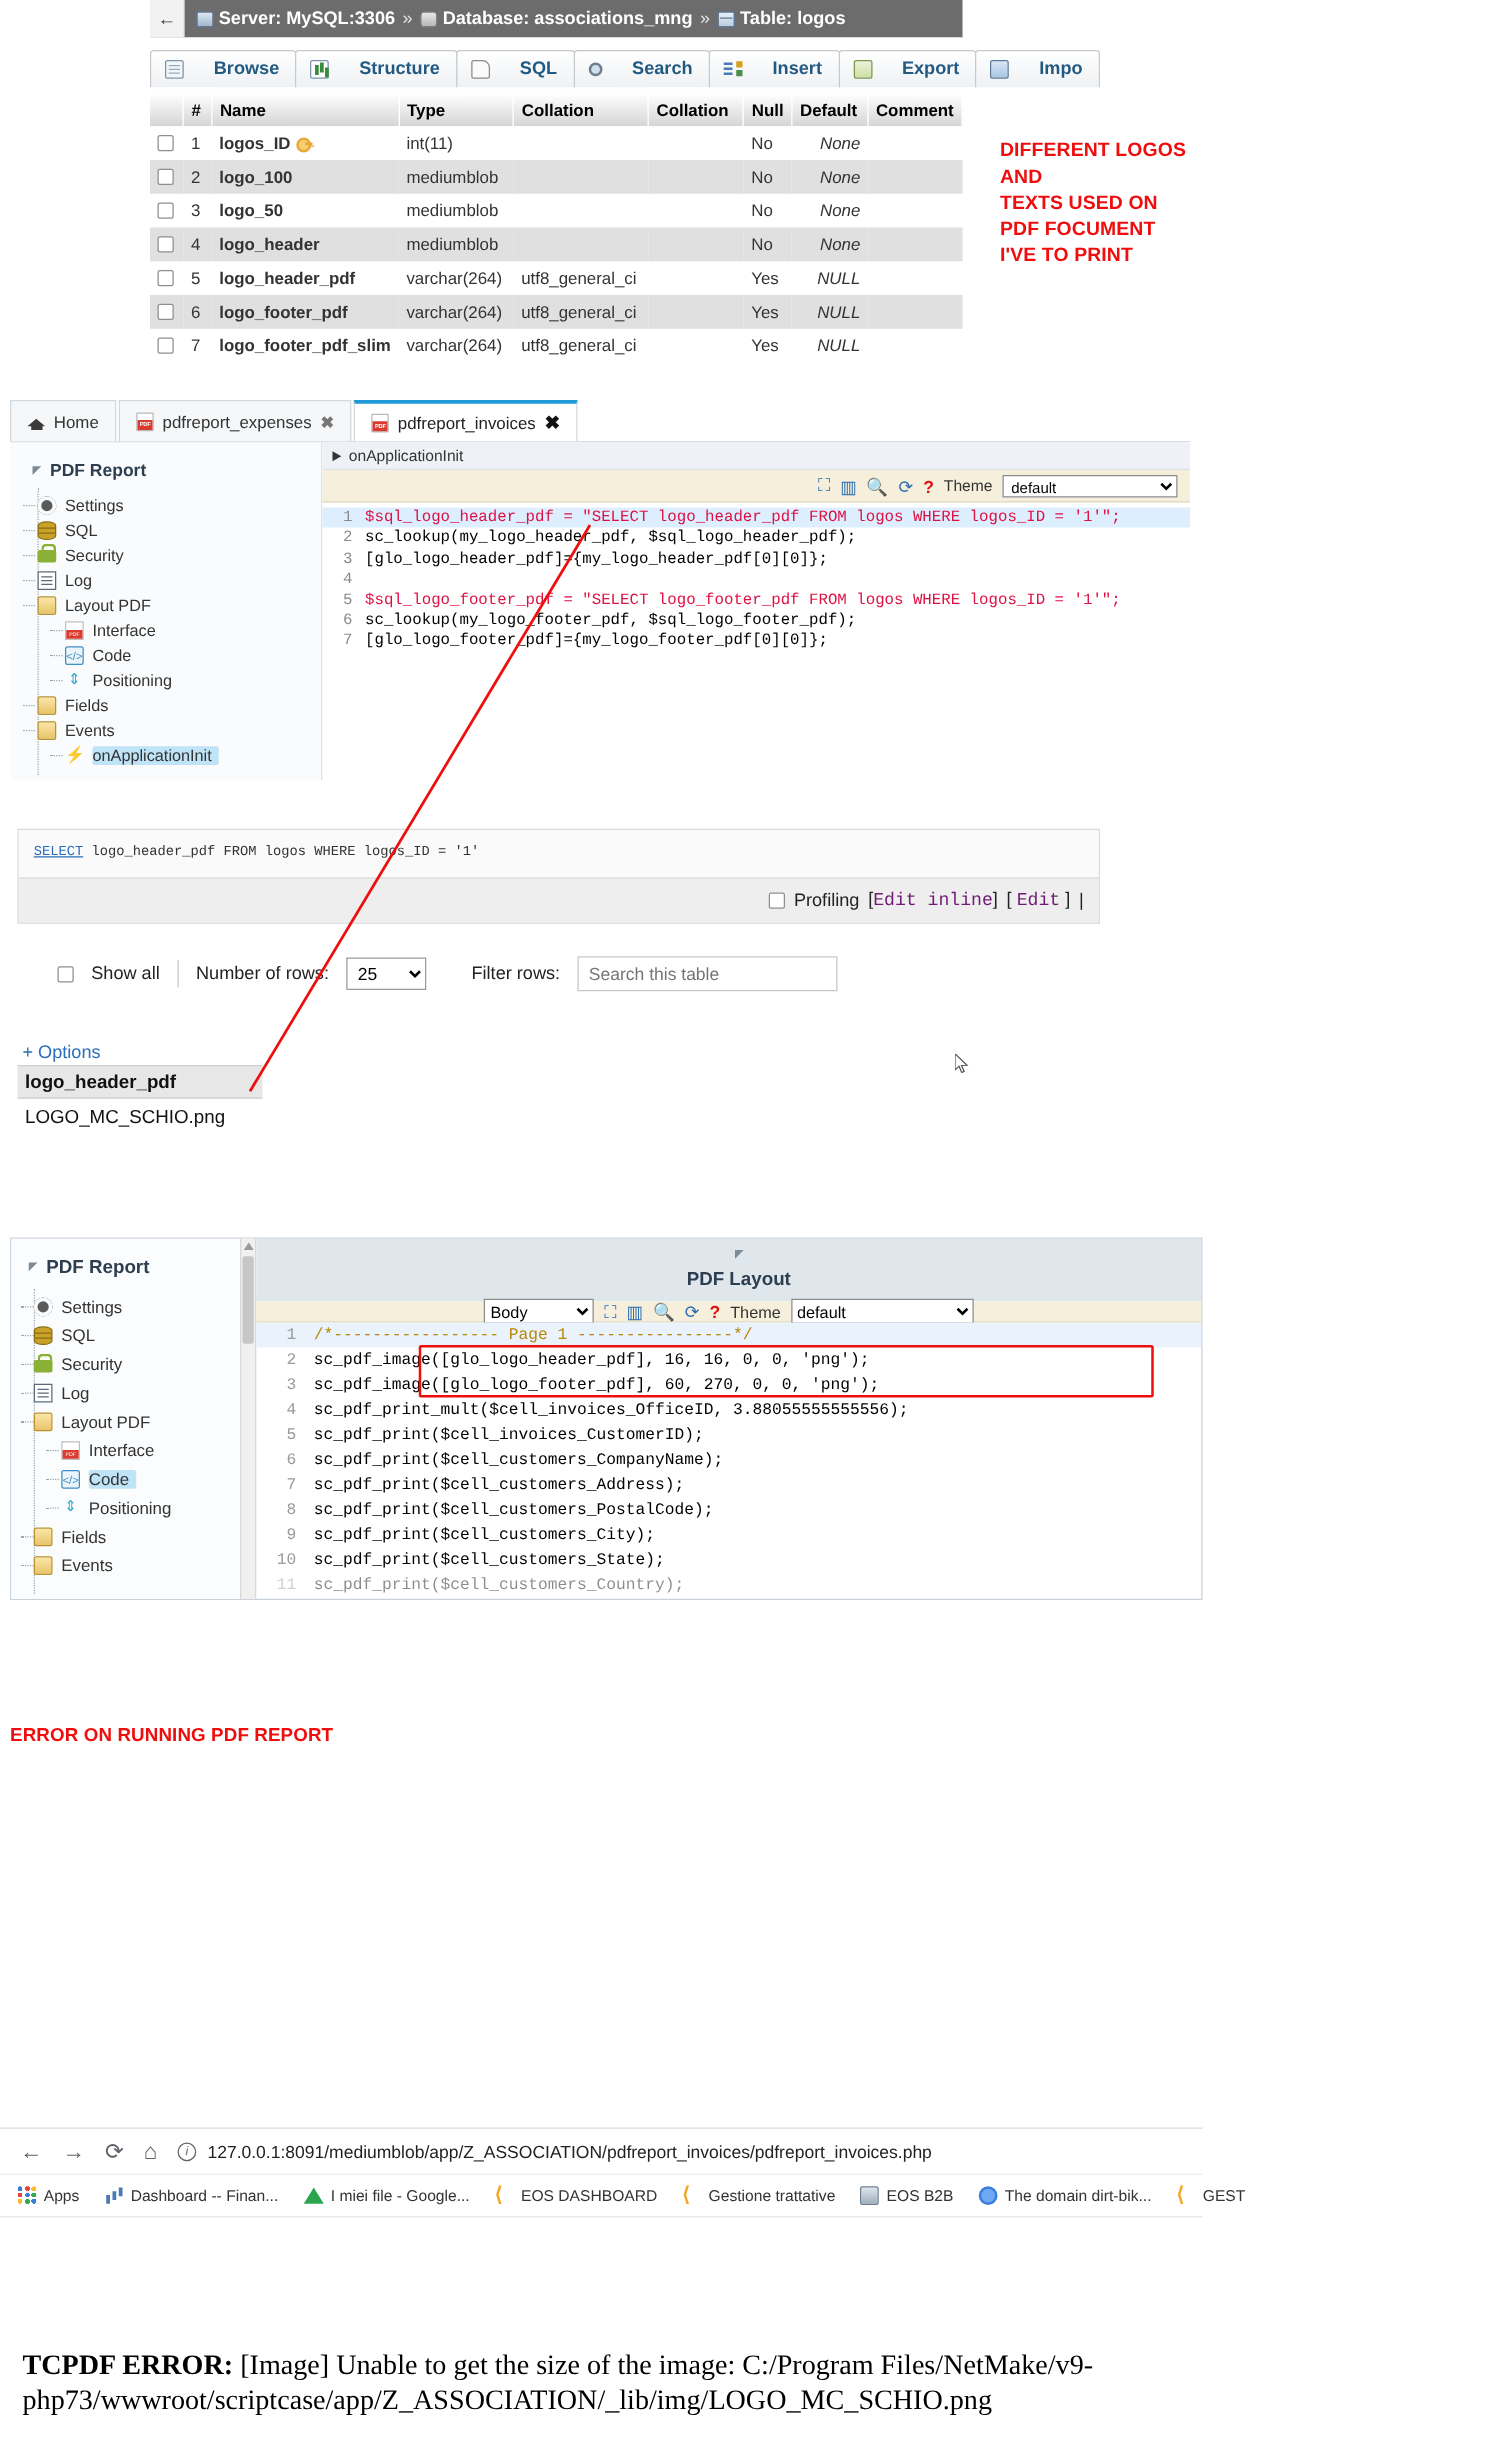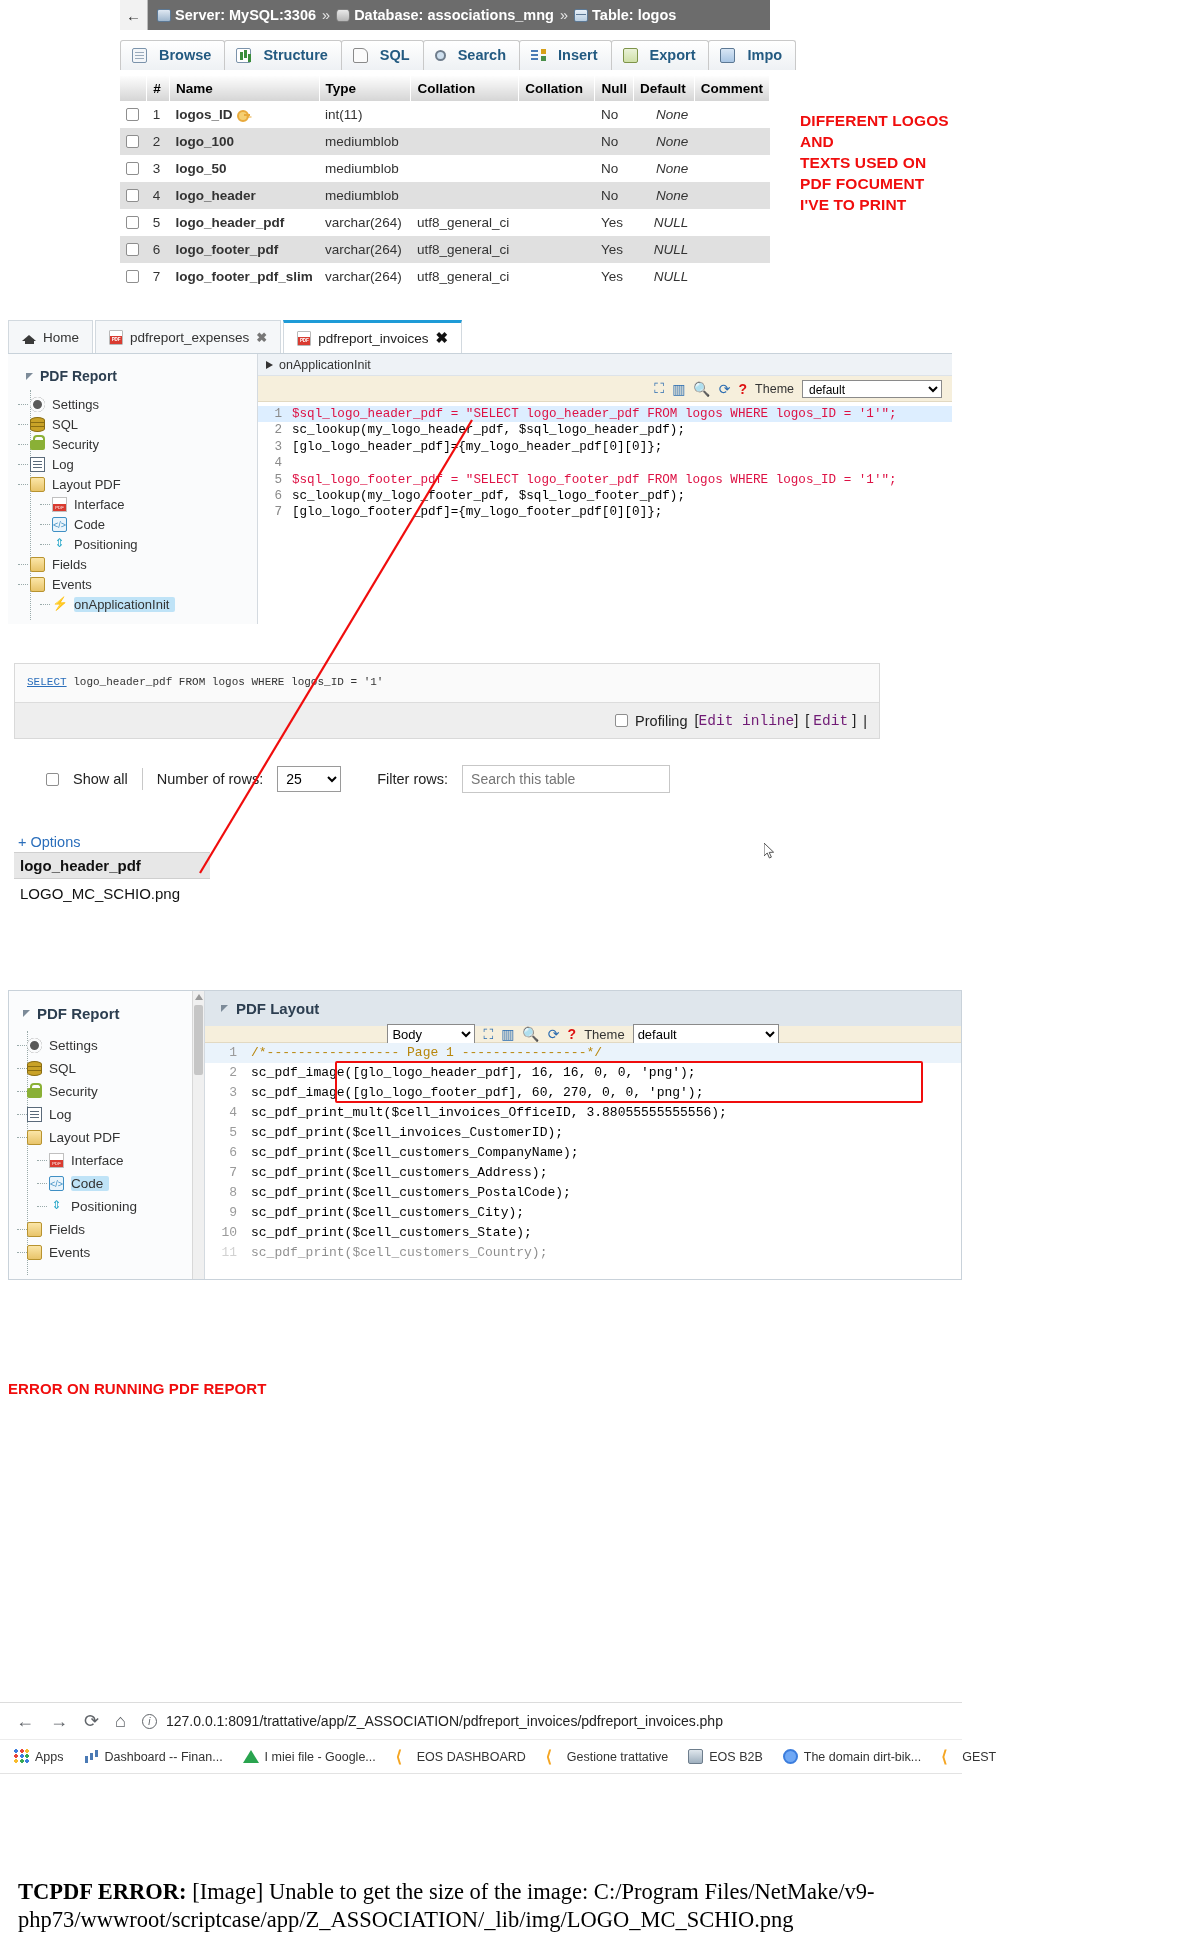--- a/index.html
+++ b/index.html
@@ -26,21 +26,21 @@
   .pma-crumb-body { display:flex; align-items:center; gap:4px; padding-left:9px; white-space:nowrap; }
   .cico { display:inline-block; width:14px; height:13px; border-radius:2px; position:relative; flex:none; }
   .cico.server { background:linear-gradient(#dfe8f2,#9fb6cd); border:1px solid #5c7894; }
   .cico.db { background:linear-gradient(#e9e9e9,#b6b6b6); border:1px solid #7d7d7d; border-radius:3px/5px; }
   .cico.table { background:linear-gradient(#e8f0f8,#b8cde0); border:1px solid #5c7894; }
   .cico.table:after{ content:""; position:absolute; left:1px; right:1px; top:4px; height:1px; background:#5c7894; }
   .sep { color:#e6e6e6; font-weight:400; margin:0 2px; }
 
   .pma-tabs { display:flex; align-items:flex-end; height:40px; padding-top:6px; background:#fff; }
   .pma-tab {
-    display:flex; align-items:center; gap:12px;
+    display:flex; align-items:center; gap:24px;
     padding:6px 13px 7px 11px; font-size:14.5px; font-weight:700; color:#235a81;
     border:1px solid #c9c9c9; border-bottom:none; background:linear-gradient(#ffffff,#eef1f4);
     margin-right:-1px; border-radius:3px 3px 0 0; white-space:nowrap;
   }
   .ticon { width:15px; height:15px; flex:none; border-radius:2px; position:relative; }
   .ticon.browse{ background:#f3f6f9; border:1px solid #7b93ab; }
   .ticon.browse:after{ content:""; position:absolute; left:2px; right:2px; top:3px; height:1px;
      box-shadow:0 0 0 0 #7b93ab, 0 3px 0 0 #9ab, 0 6px 0 0 #9ab; background:#9ab; }
   .ticon.structure{ background:#fff; border:1px solid #7b93ab; }
   .ticon.structure:after{ content:""; position:absolute; left:3px; bottom:2px; width:3px; height:8px; background:#3a8d3a;
@@ -170,21 +170,21 @@
   .sc2-tree { width:196px; background:#fbfcfd; border-right:1px solid #d4dae0; position:relative; }
   .sc2-tree .tree-hd { font-size:15px; padding:14px 0 12px 14px; }
   .sc2-tree .tnode { font-size:13.5px; padding:4px 0 4px 18px; }
   .sc2-tree .tnode.l2 { padding-left:40px; }
   .scroll { position:absolute; right:0; top:0; width:12px; height:100%; background:#f0f0f0; border-left:1px solid #d8d8d8;}
   .scroll .thumb { position:absolute; top:14px; left:1px; width:9px; height:70px; background:#c6c6c6; border-radius:2px; }
   .scroll .up, .scroll .dn { position:absolute; left:2px; width:0;height:0; }
   .scroll .up { top:3px; border-left:4px solid transparent;border-right:4px solid transparent;border-bottom:6px solid #9a9a9a;}
   .sc2-main { flex:1; position:relative; }
   .pl-hd { background:#dfe6ec; font-weight:700; font-size:15px; color:#2c3e50; padding:9px 0 9px 16px;
-     display:flex; align-items:center; gap:8px; }
+     display:flex; align-items:center; gap:8px;flex-direction:column; }
   .pl-tb { height:17px; background:#f6efdc; display:flex; align-items:center; justify-content:center;
      gap:8px; font-size:13px; color:#333; border-bottom:1px solid #e2d9c2; }
   .pl-sel { font-size:13px; border:1px solid #8a8a8a; background:#fff; height:20px; width:88px; }
   .pl-sel2 { width:146px; }
   .plcode { font-family:"Liberation Mono", monospace; font-size:13px; line-height:20px; position:relative; }
   .plline { display:flex; }
   .plln { width:46px; text-align:right; padding-right:14px; color:#9a9a9a; flex:none; }
   .plt { white-space:pre; }
   .cmt { color:#b8860b; }
   .redbox { position:absolute; left:130px; top:18px; width:588px; height:42px; border:2px solid #f00d0d; border-radius:2px; }
@@ -673,21 +673,21 @@
 <div class="red-note" style="left:8px; top:1378px; font-size:15px;">ERROR ON RUNNING PDF REPORT</div>
 
 <div class="chrome">
   <div class="urlbar">
     <span class="nav-ic">←</span>
     <span class="nav-ic">→</span>
     <span class="nav-ic">⟳</span>
     <span class="nav-ic">⌂</span>
     <span class="urlpill">
       <span class="infoic"></span>
-      <span>127.0.0.1:8091/trattative/app/Z_ASSOCIATION/pdfreport_invoices/pdfreport_invoices.php</span>
+      <span>127.0.0.1:8091/mediumblob/app/Z_ASSOCIATION/pdfreport_invoices/pdfreport_invoices.php</span>
     </span>
   </div>
   <div class="bookbar">
     <span class="bm">
         <span class="bm-ic ic-apps"></span>
         <span>Apps</span>
       </span>
     <span class="bm">
         <span class="bm-ic ic-dash"></span>
         <span>Dashboard -- Finan...</span>

